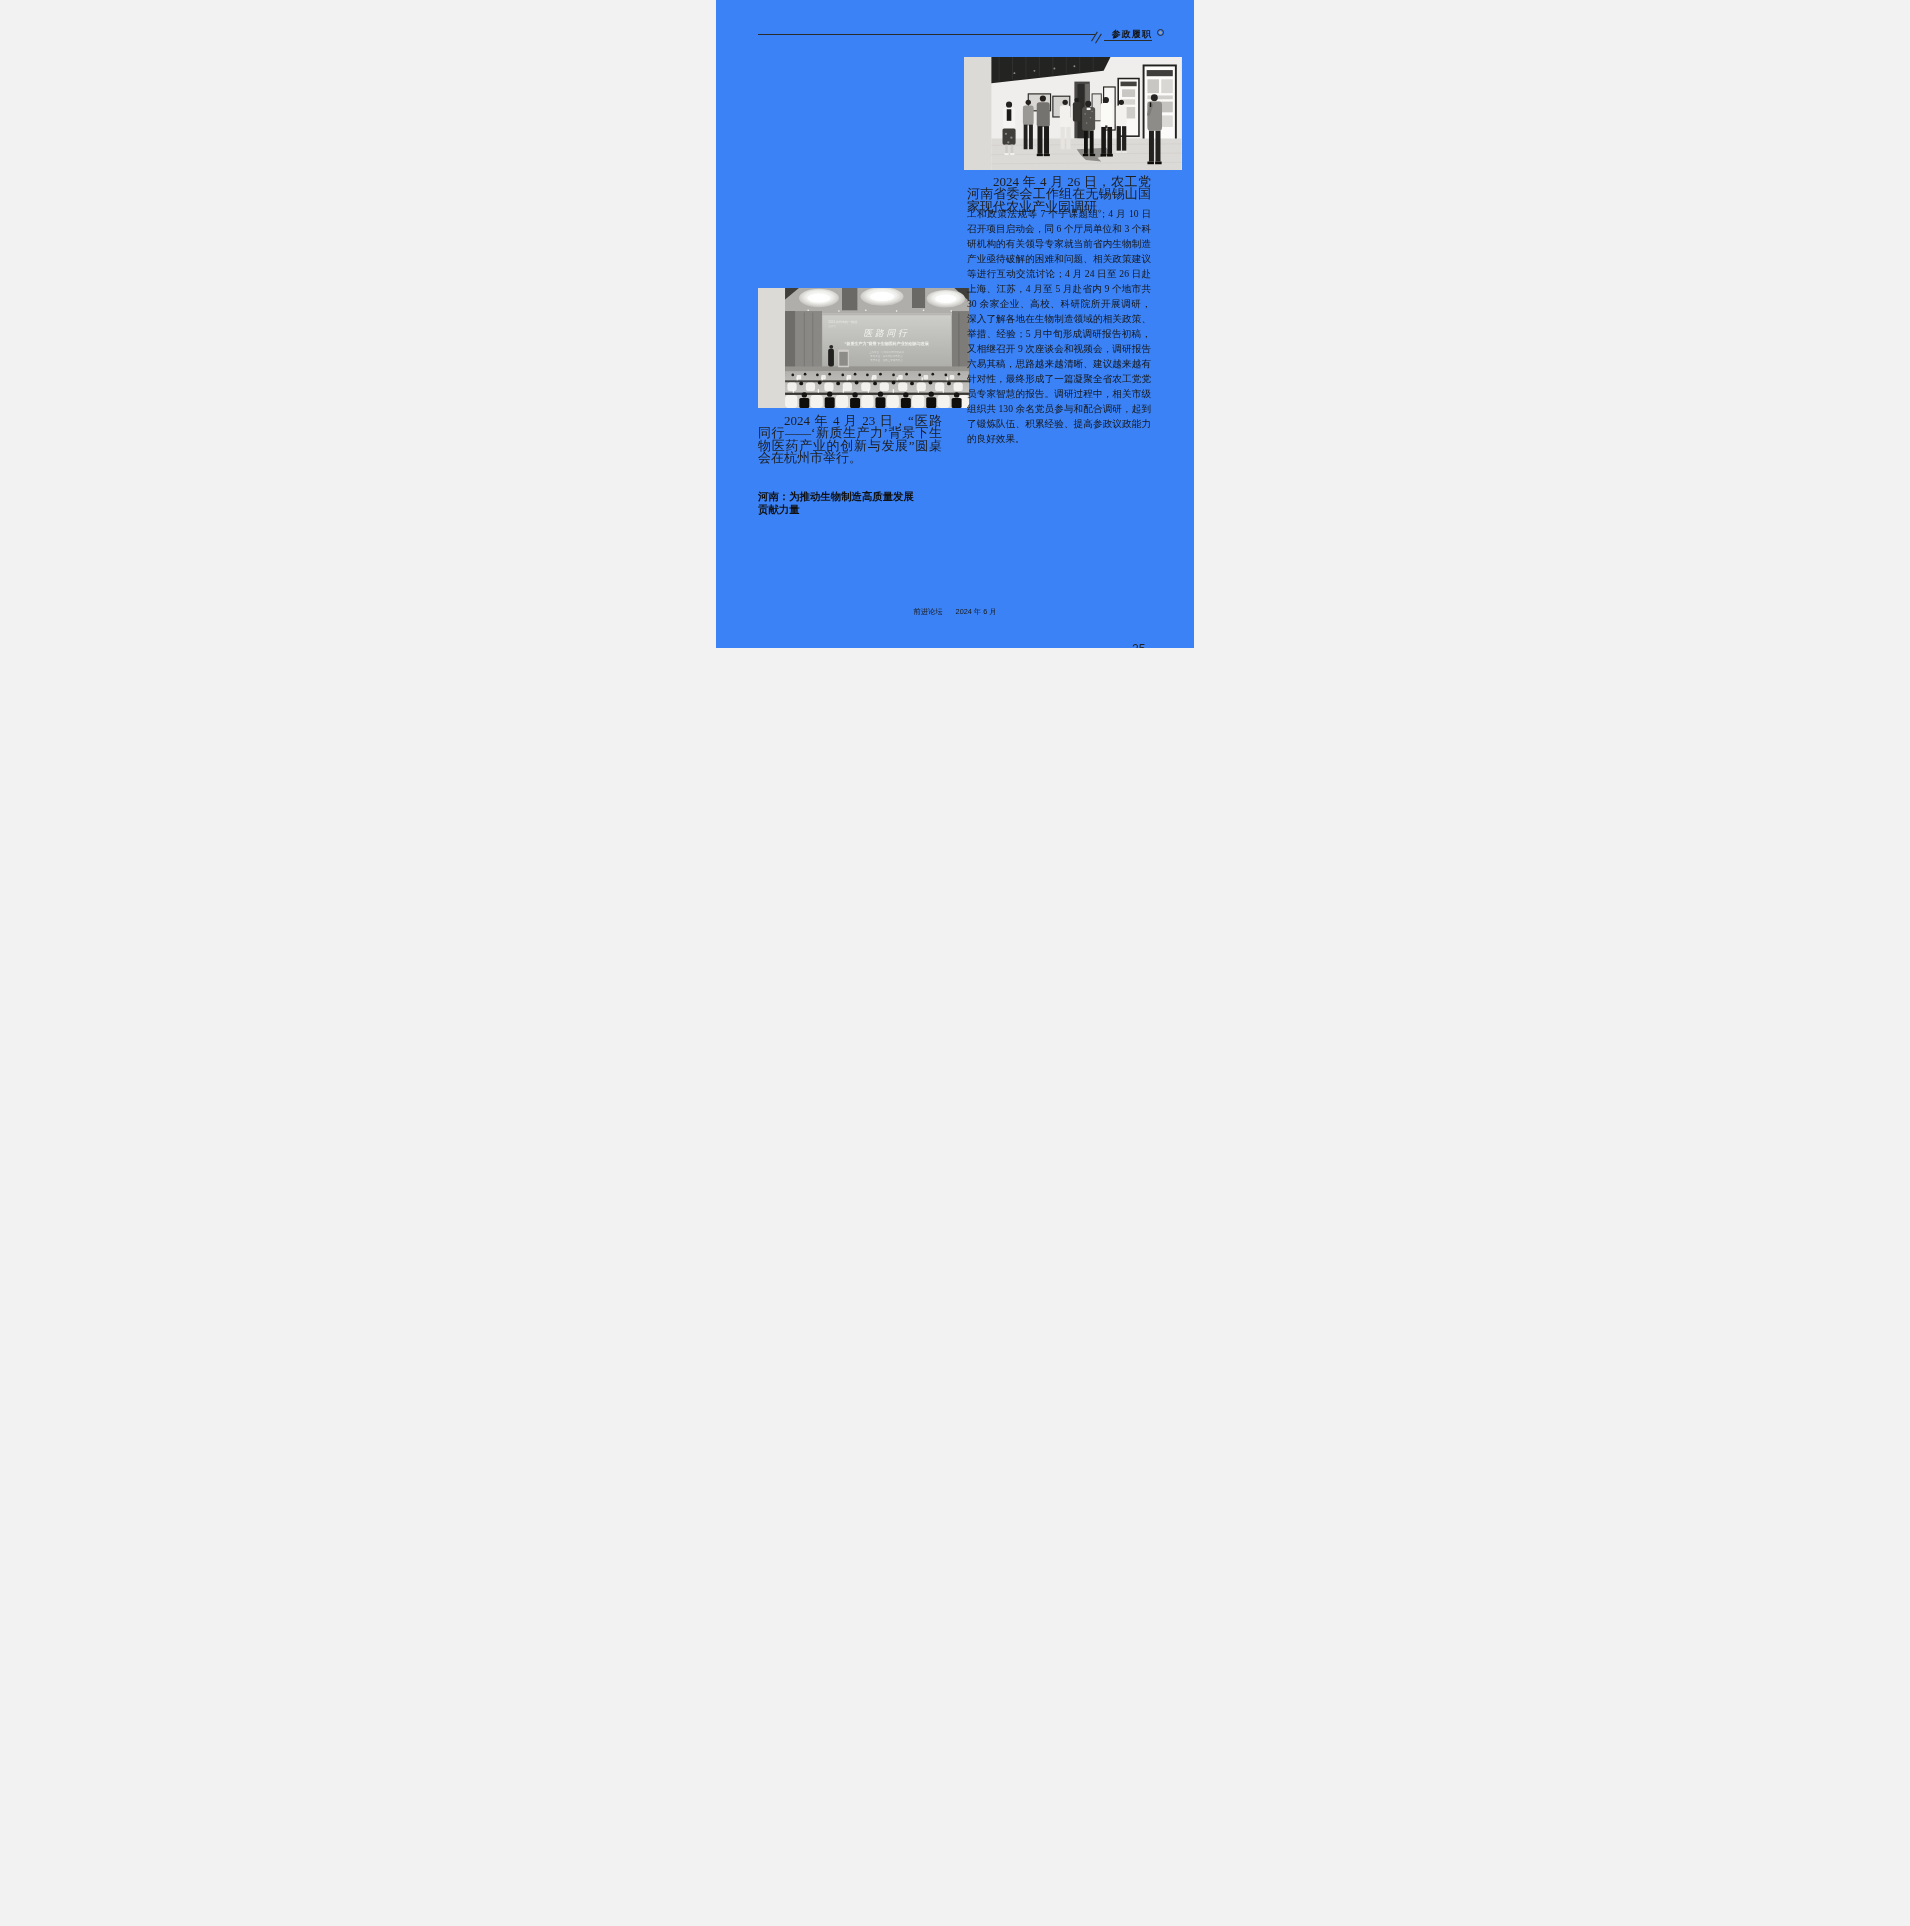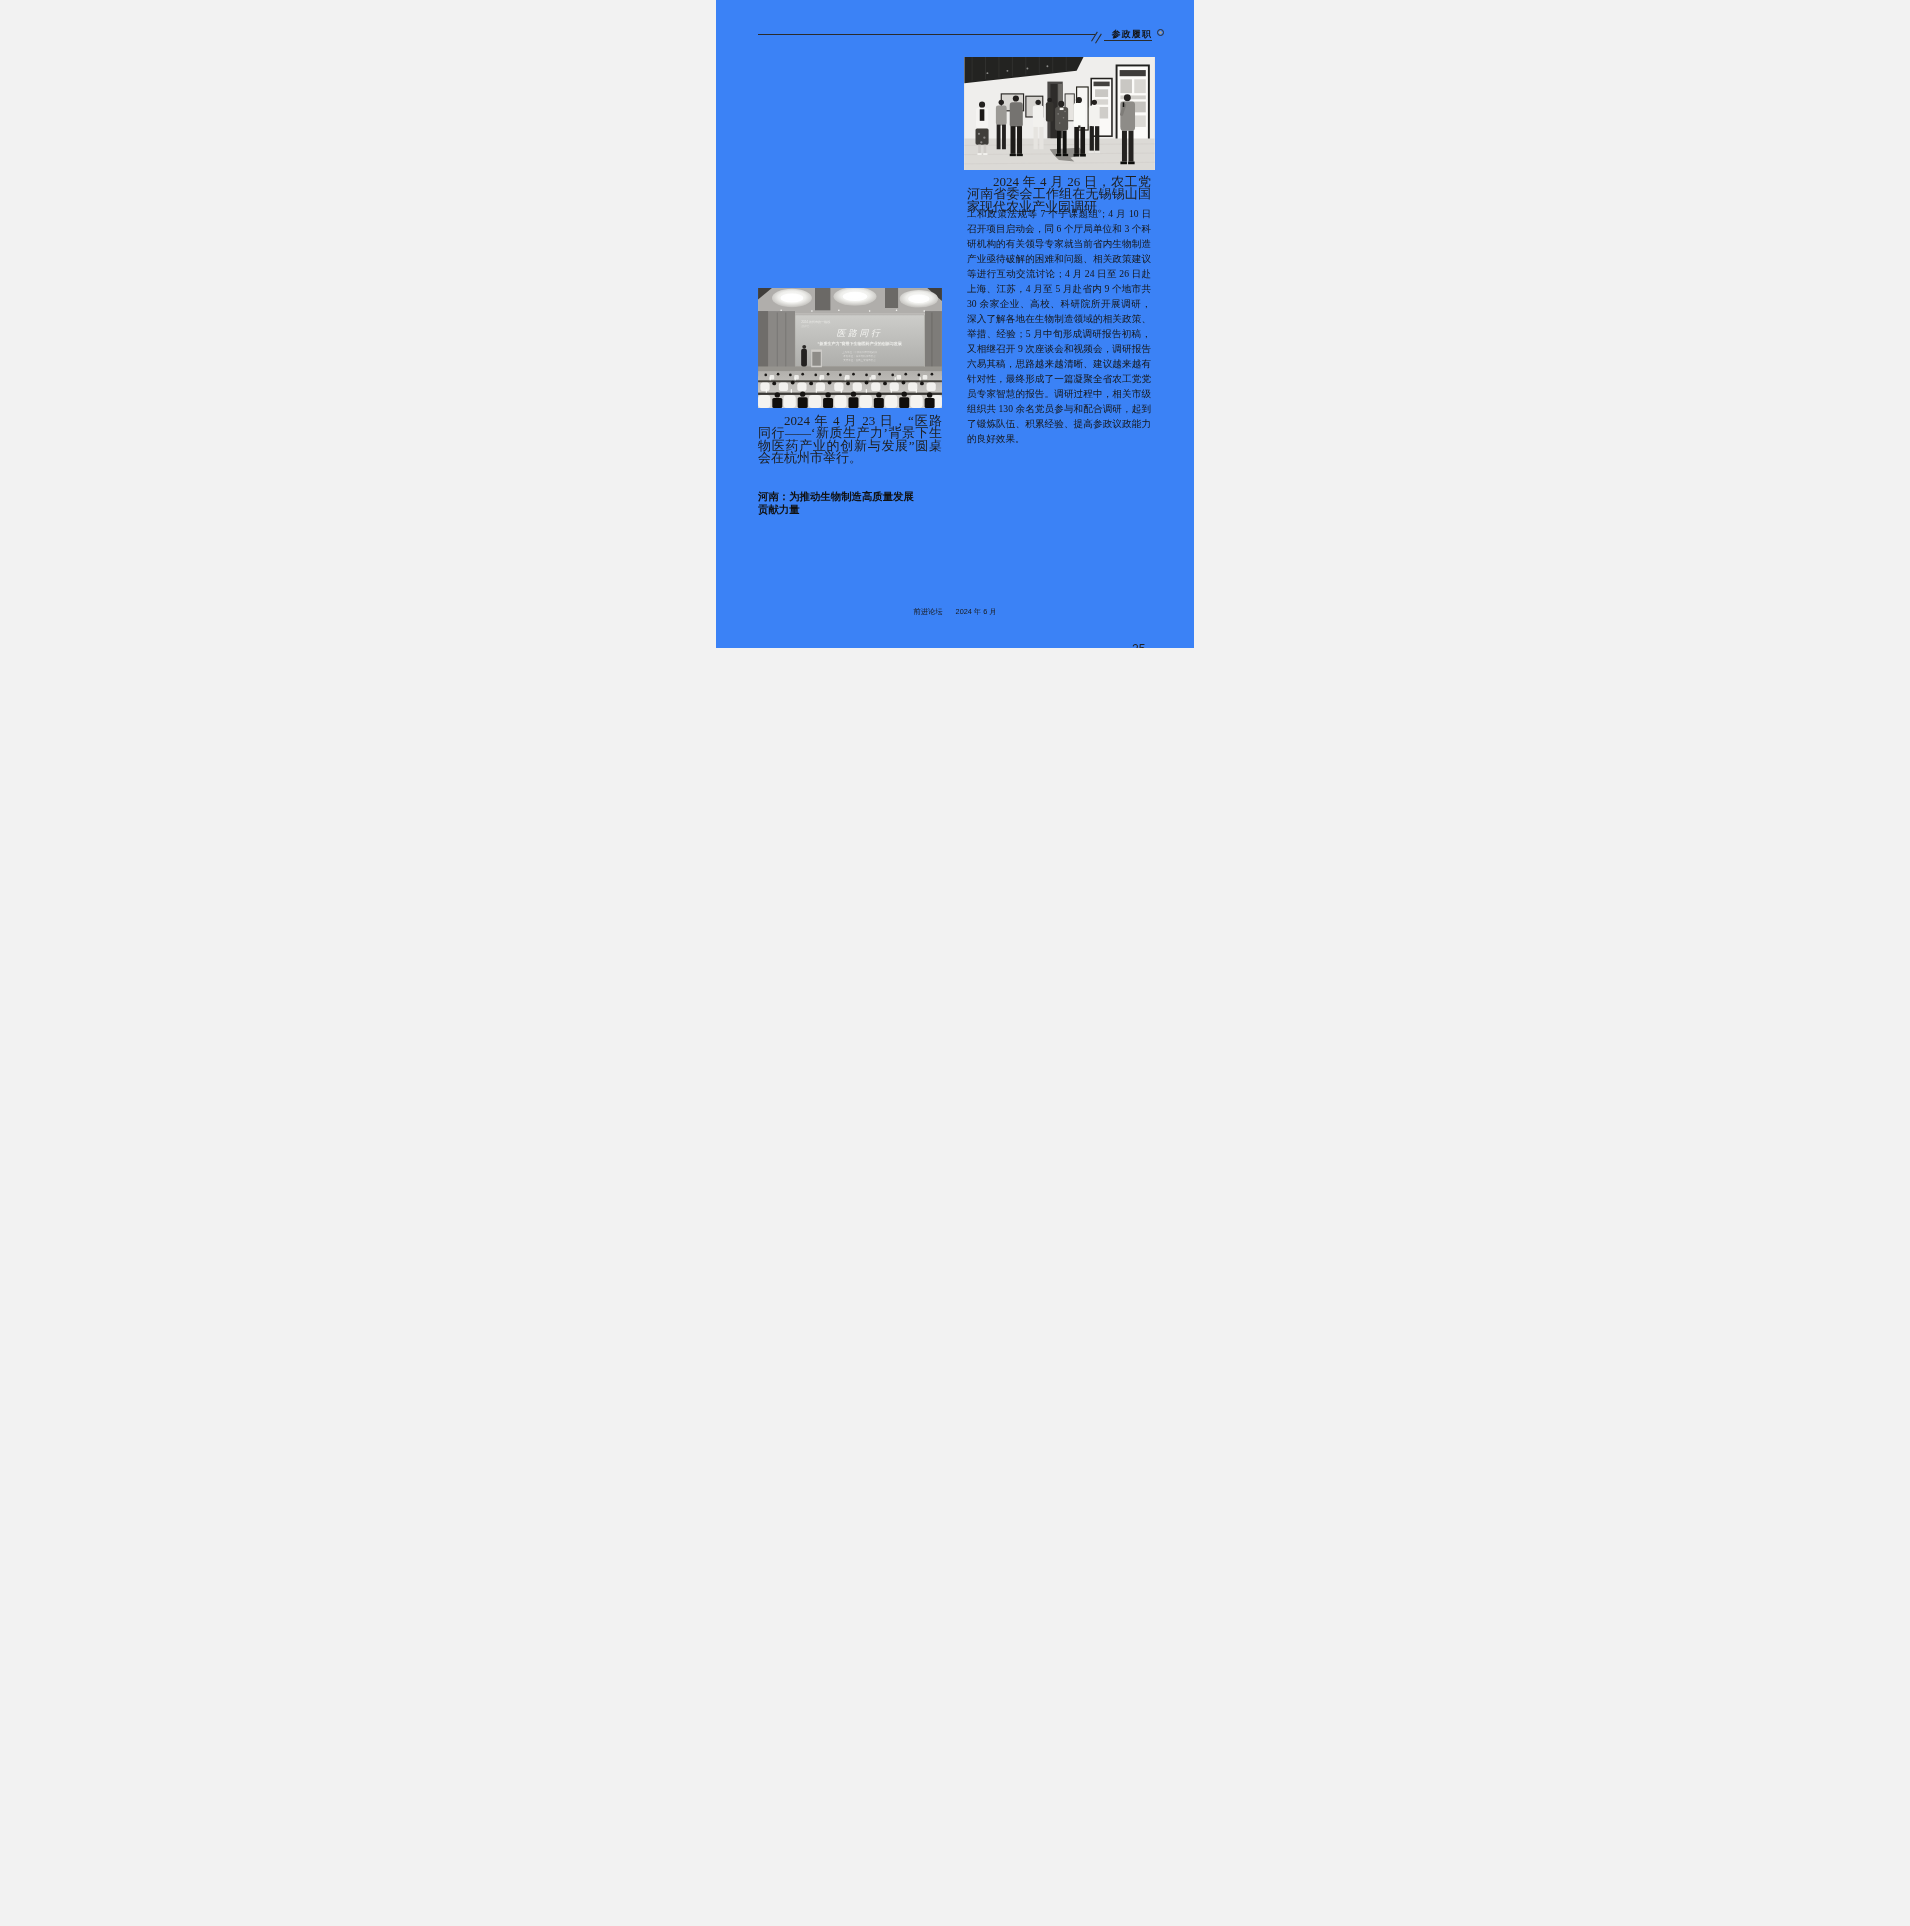--- a/index.html
+++ b/index.html
@@ -14,21 +14,21 @@
   .section-icon{position:absolute;left:441px;top:29px;width:7px;height:7px;border:0.8px solid #2b2b2b;
         border-radius:50%;box-sizing:border-box;}
   .section-icon .dot{position:absolute;left:1.2px;top:1.2px;width:3.1px;height:3.1px;border-radius:50%;background:#9e9e9e;}
   
   .col{position:absolute;width:184px;}
   .body-text p{margin:0;font-size:9.6px;line-height:15px;text-align:justify;text-justify:inter-ideograph;}
   .indent{text-indent:2em;}
   .caption{font-size:13px;line-height:12.3px;text-align:justify;text-indent:2em;color:#1d1d1d;}
   .article-heading{font-family:"Liberation Sans","DejaVu Sans",sans-serif;font-weight:bold;
         font-size:10.4px;line-height:12.7px;text-align:left;color:#111;margin-top:28px;}
-  .photo{position:absolute;overflow:hidden;background:#dcdad6;}
+  .photo{position:absolute;overflow:hidden;background:#dcdad6;padding-left:27px;}
   .photo svg{display:block;width:100%;height:100%;}
   
   .footer-center{position:absolute;left:0;top:607px;width:478px;text-align:center;
         font-family:"Liberation Sans","DejaVu Sans",sans-serif;font-size:7.3px;color:#1a1a1a;}
   .footer-center .sep{display:inline-block;width:13px;}
   .page-number{position:absolute;left:416px;top:642px;width:23px;
         font-family:"Liberation Sans","DejaVu Sans",sans-serif;font-size:12px;color:#222;}
 </style>
 </head>
 <body>

